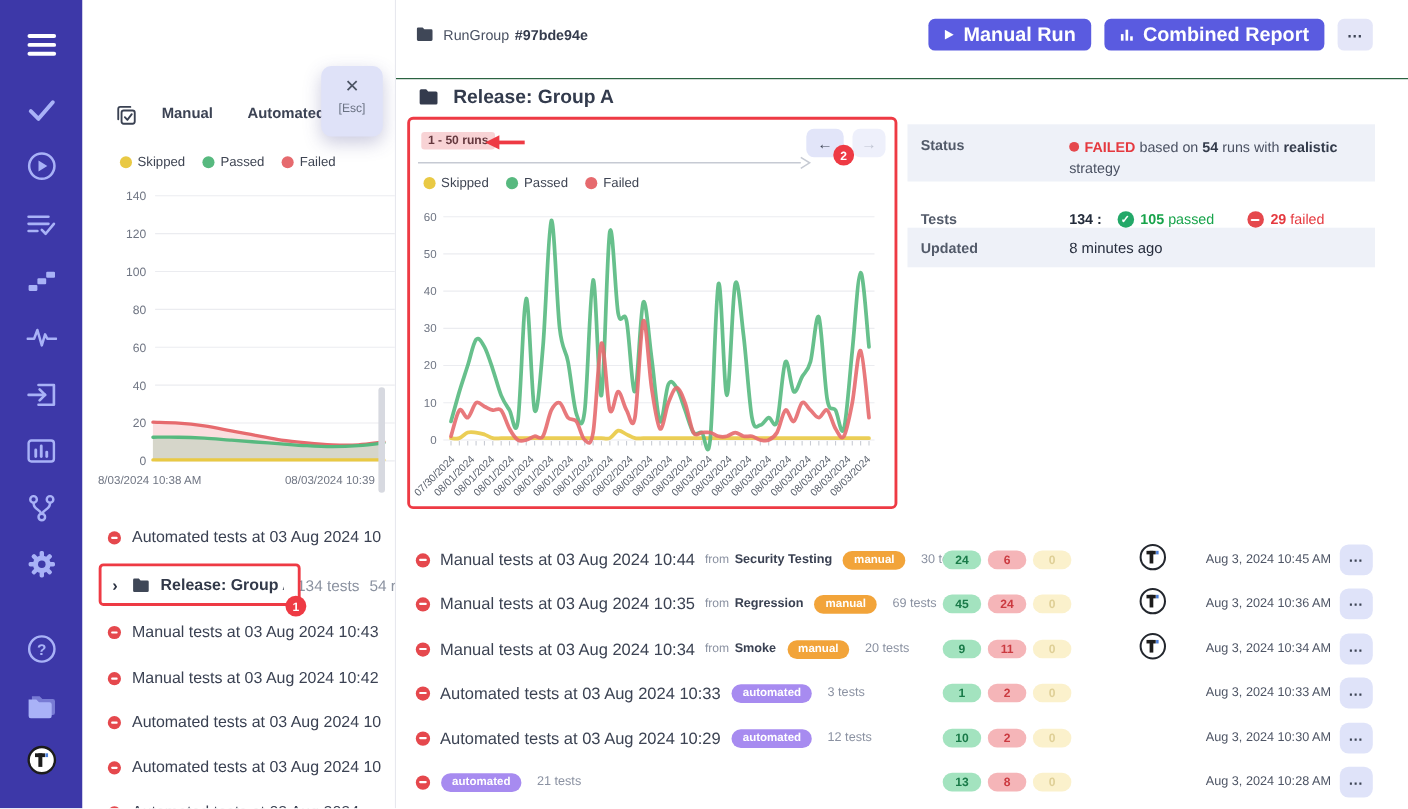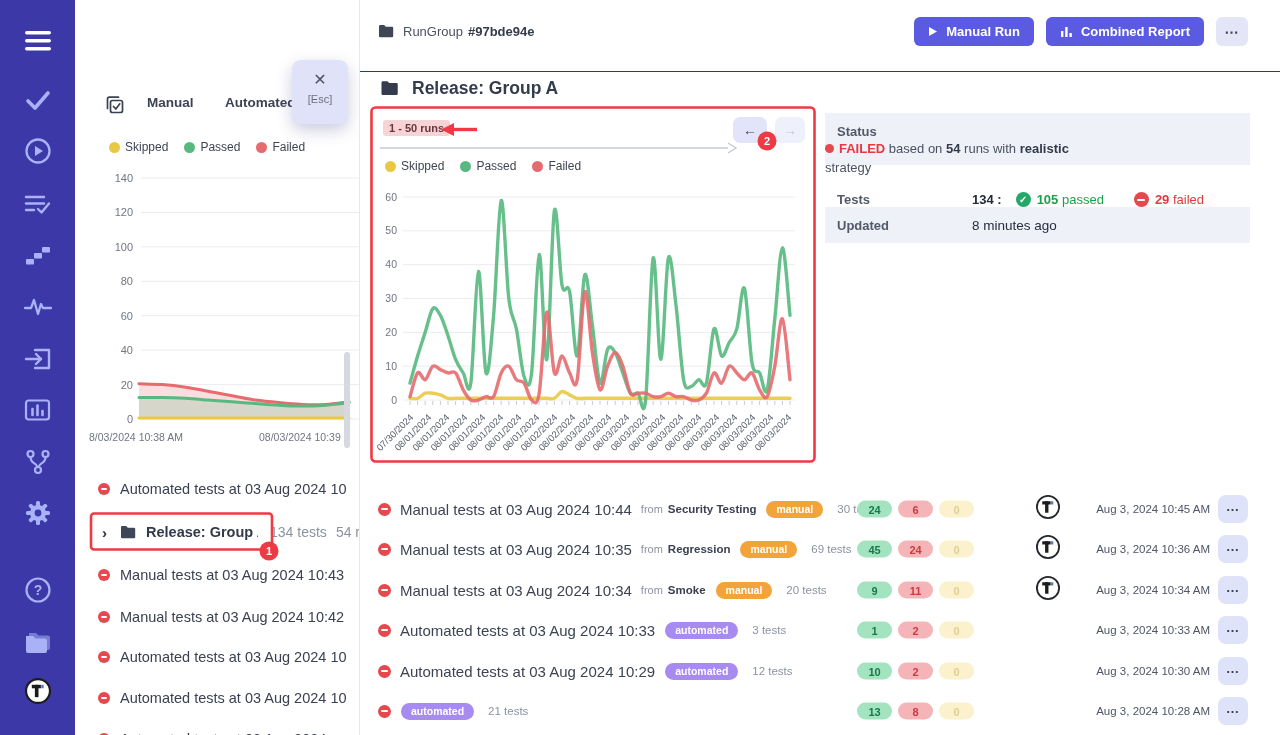--- a/index.html
+++ b/index.html
@@ -38,42 +38,42 @@
   .minus-sm{width:12px;height:12px;} .minus-sm::after{top:5px;}
   .chev{font-size:15px;font-weight:700;color:#2b3242;}
   .meta{font-size:14px;color:#8b92a0;white-space:nowrap;}
   
   .main{position:absolute;left:360px;top:0;width:920px;height:735px;background:#fff;}
   .topbar{position:absolute;left:0;top:0;width:920px;height:72px;border-bottom:1px solid #14532d;}
   .rungroup{position:absolute;left:18px;top:0;height:62px;display:flex;align-items:center;gap:9px;
             font-size:13px;color:#4a5162;}
   .rungroup b{color:#343b4c;}
   .top-btns{position:absolute;right:32px;top:17px;display:flex;gap:12px;align-items:center;}
-  .btn{height:29px;border-radius:6px;background:#5a5be0;color:#fff;font-size:13px;font-weight:700;
+  .btn{height:29px;border-radius:6px;background:#5a5be0;color:#fff;font-size:18px;font-weight:700;
        display:flex;align-items:center;gap:8px;padding:0 14px;cursor:pointer;}
   .btn-more{height:29px;width:32px;border-radius:6px;background:#e4e6f8;color:#3c4354;display:flex;
             align-items:center;justify-content:center;font-weight:700;font-size:14px;letter-spacing:1px;cursor:pointer;}
   .section-h{position:absolute;left:20px;top:70px;height:36px;display:flex;align-items:center;gap:13px;}
   .section-h .t{font-size:17.5px;font-weight:700;color:#333b4d;}
   .runs-range{position:absolute;left:23px;top:120px;background:#f8d3d5;border-radius:3px;
               padding:2px 6px;font-size:11px;font-weight:700;color:#64383e;}
   .pag{position:absolute;top:117px;height:26px;border-radius:7px;display:flex;align-items:center;
        justify-content:center;font-size:14px;cursor:pointer;}
   .pag-prev{left:373px;width:34px;background:#e2e5f9;color:#3c4354;}
   .pag-next{left:415px;width:30px;background:#eef0fb;color:#c0c5d2;}
   .main-legend{position:absolute;left:25px;top:159px;}
   #main-chart{position:absolute;left:15px;top:180px;}
   #gray-arrow{position:absolute;left:20px;top:140px;}
   
   .status-panel{position:absolute;left:465px;top:113px;width:425px;font-size:13px;}
   .sp-row{display:flex;}
   .sp-bg{background:#eef1f8;}
   .sp-label{width:147px;padding-left:12px;font-weight:700;color:#525a69;flex:none;}
   .sp-val{color:#4a5162;}
-  .sp-r1{height:52px;padding-top:11px;flex-direction:column;}
+  .sp-r1{height:52px;padding-top:11px;}
   .sp-r2{height:42px;align-items:flex-end;}
   .sp-r3{height:36px;align-items:center;}
   .red-b{color:#e5393f;font-weight:700;}
   .dark-b{color:#333b4b;font-weight:700;}
   .grn{color:#16a34a;} .rd{color:#e5393f;}
   .st-dot{display:inline-block;width:9px;height:9px;border-radius:50%;background:#e5484d;margin-right:5px;}
   .ck-ic{width:15px;height:15px;border-radius:50%;background:#23a868;color:#fff;display:inline-flex;
          align-items:center;justify-content:center;font-size:10px;font-weight:700;flex:none;}
   .mn-ic{width:15px;height:15px;border-radius:50%;background:#e5484d;position:relative;flex:none;display:inline-block;}
   .mn-ic::after{content:"";position:absolute;left:3.5px;right:3.5px;top:6.5px;height:2px;background:#fff;border-radius:1px;}

